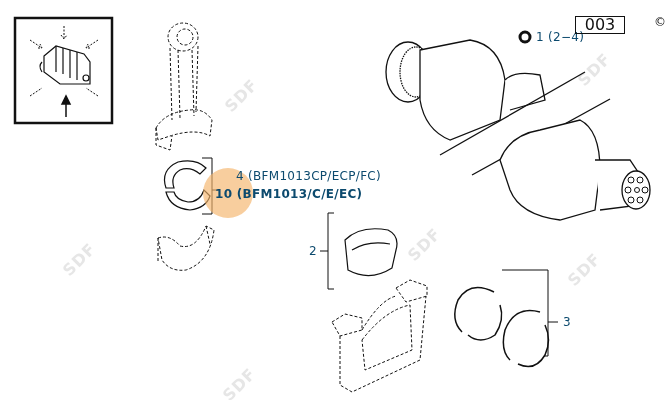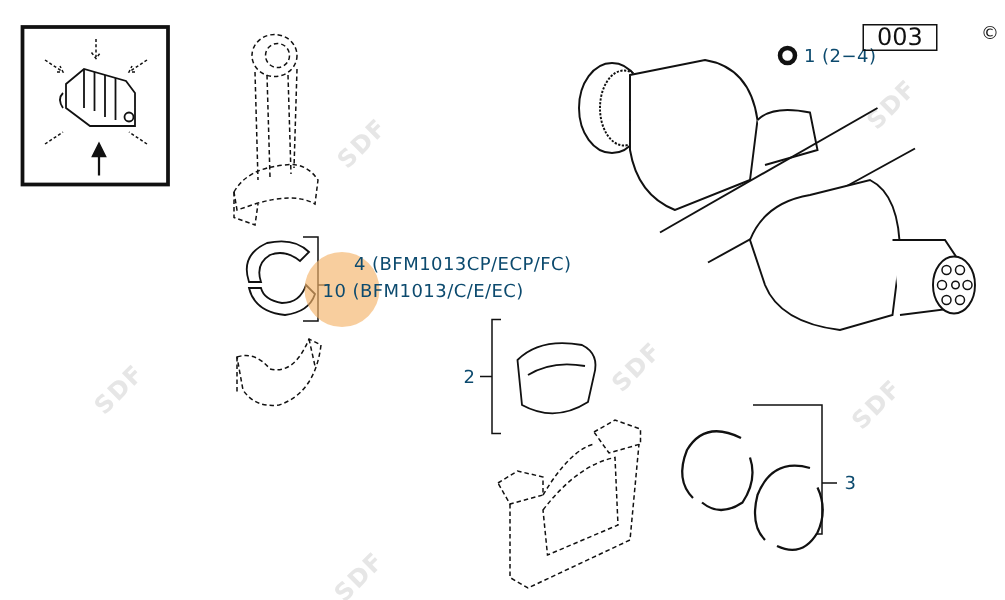--- a/index.html
+++ b/index.html
@@ -110,15 +110,15 @@
   <circle cx="525" cy="37" r="5" stroke="#111" stroke-width="3" fill="none"></circle>
 </svg>
 
 <div class="cursor"></div>
 
 <span class="lbl" style="left:536px;top:30px;">1 (2−4)</span>
 <div class="code-box">003</div>
 <span class="copy">©</span>
 
 <span class="lbl" style="left:236px;top:169px;">4 (BFM1013CP/ECP/FC)</span>
-<span class="lbl" style="left:215px;top:187px;">10 (BFM1013/C/E/EC)</span>
+<span class="lbl" style="left:215px;top:187px;font-weight:bold;">10 (BFM1013/C/E/EC)</span>
 <span class="lbl" style="left:309px;top:244px;">2</span>
 <span class="lbl" style="left:563px;top:315px;">3</span>
 
 </body></html>

